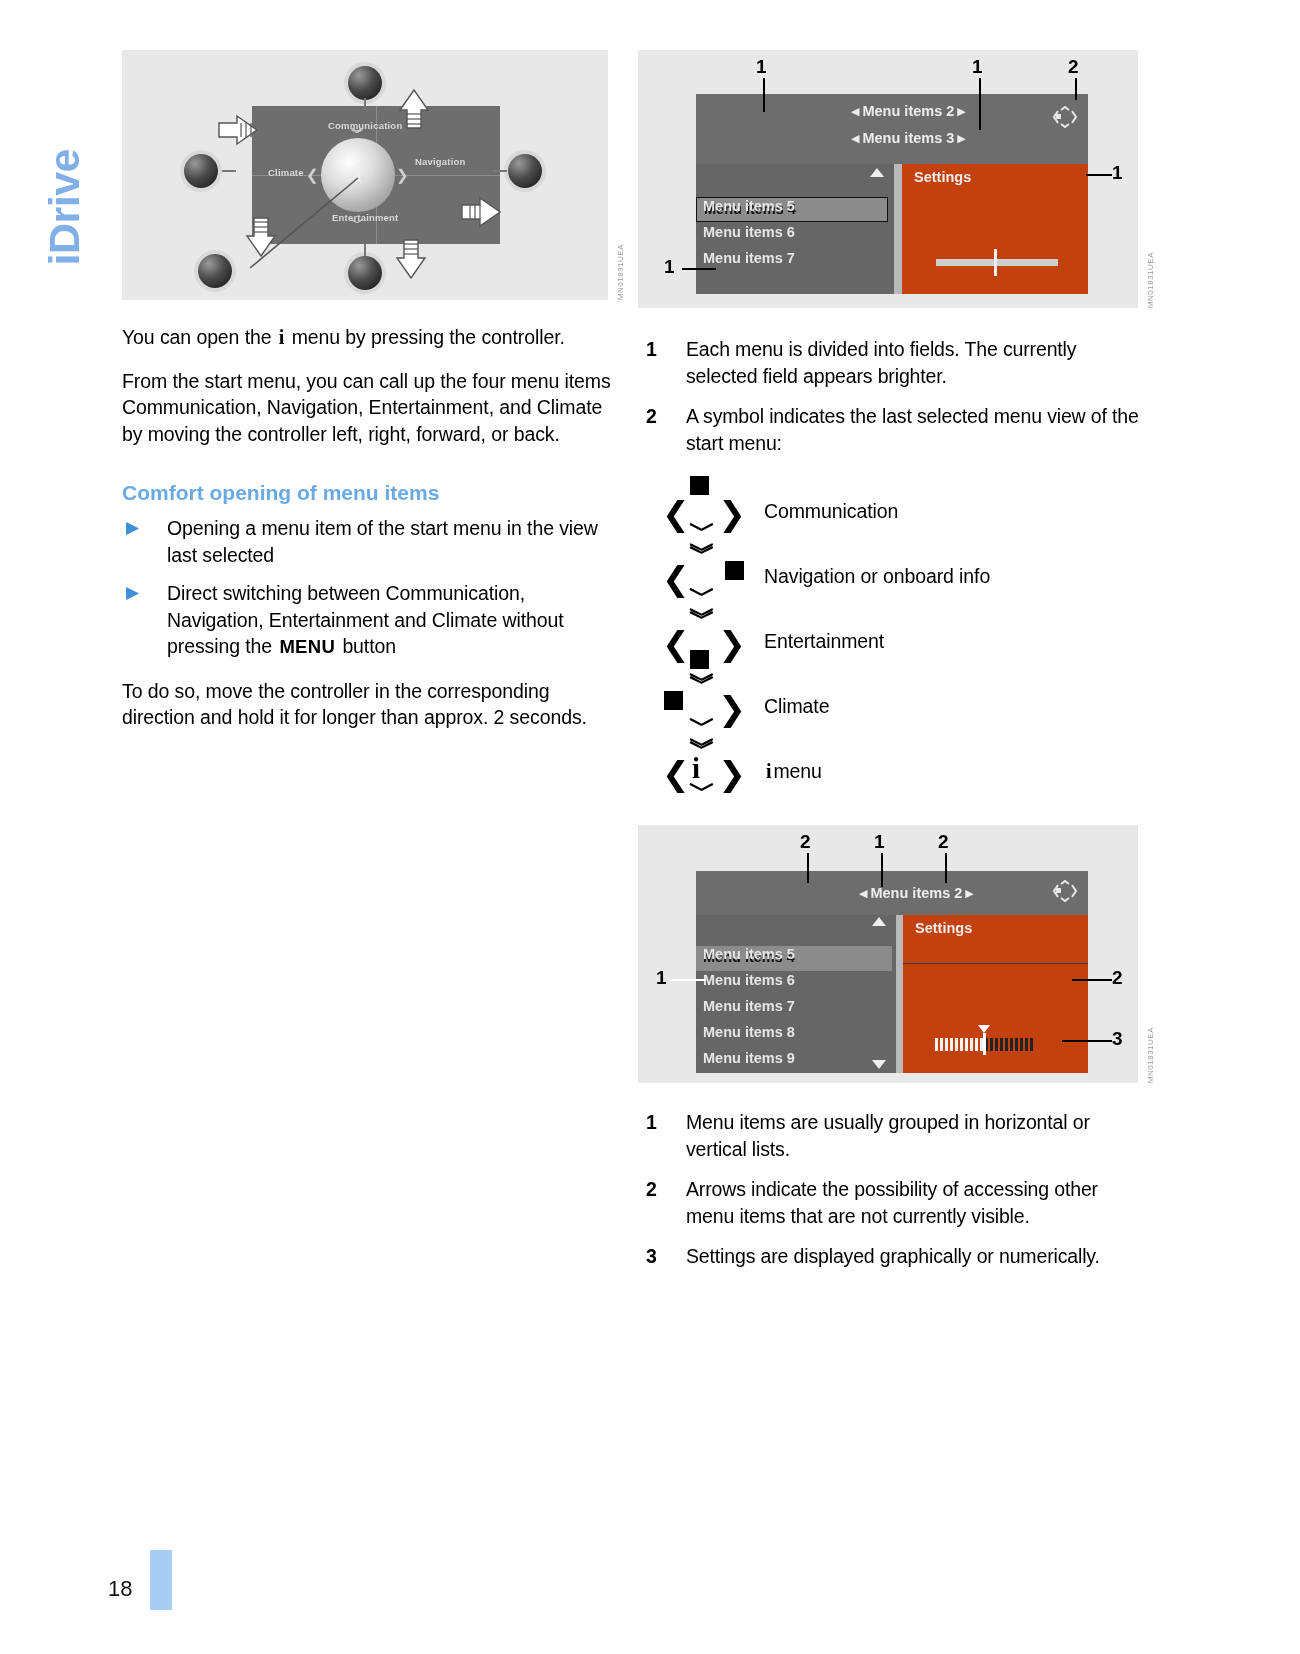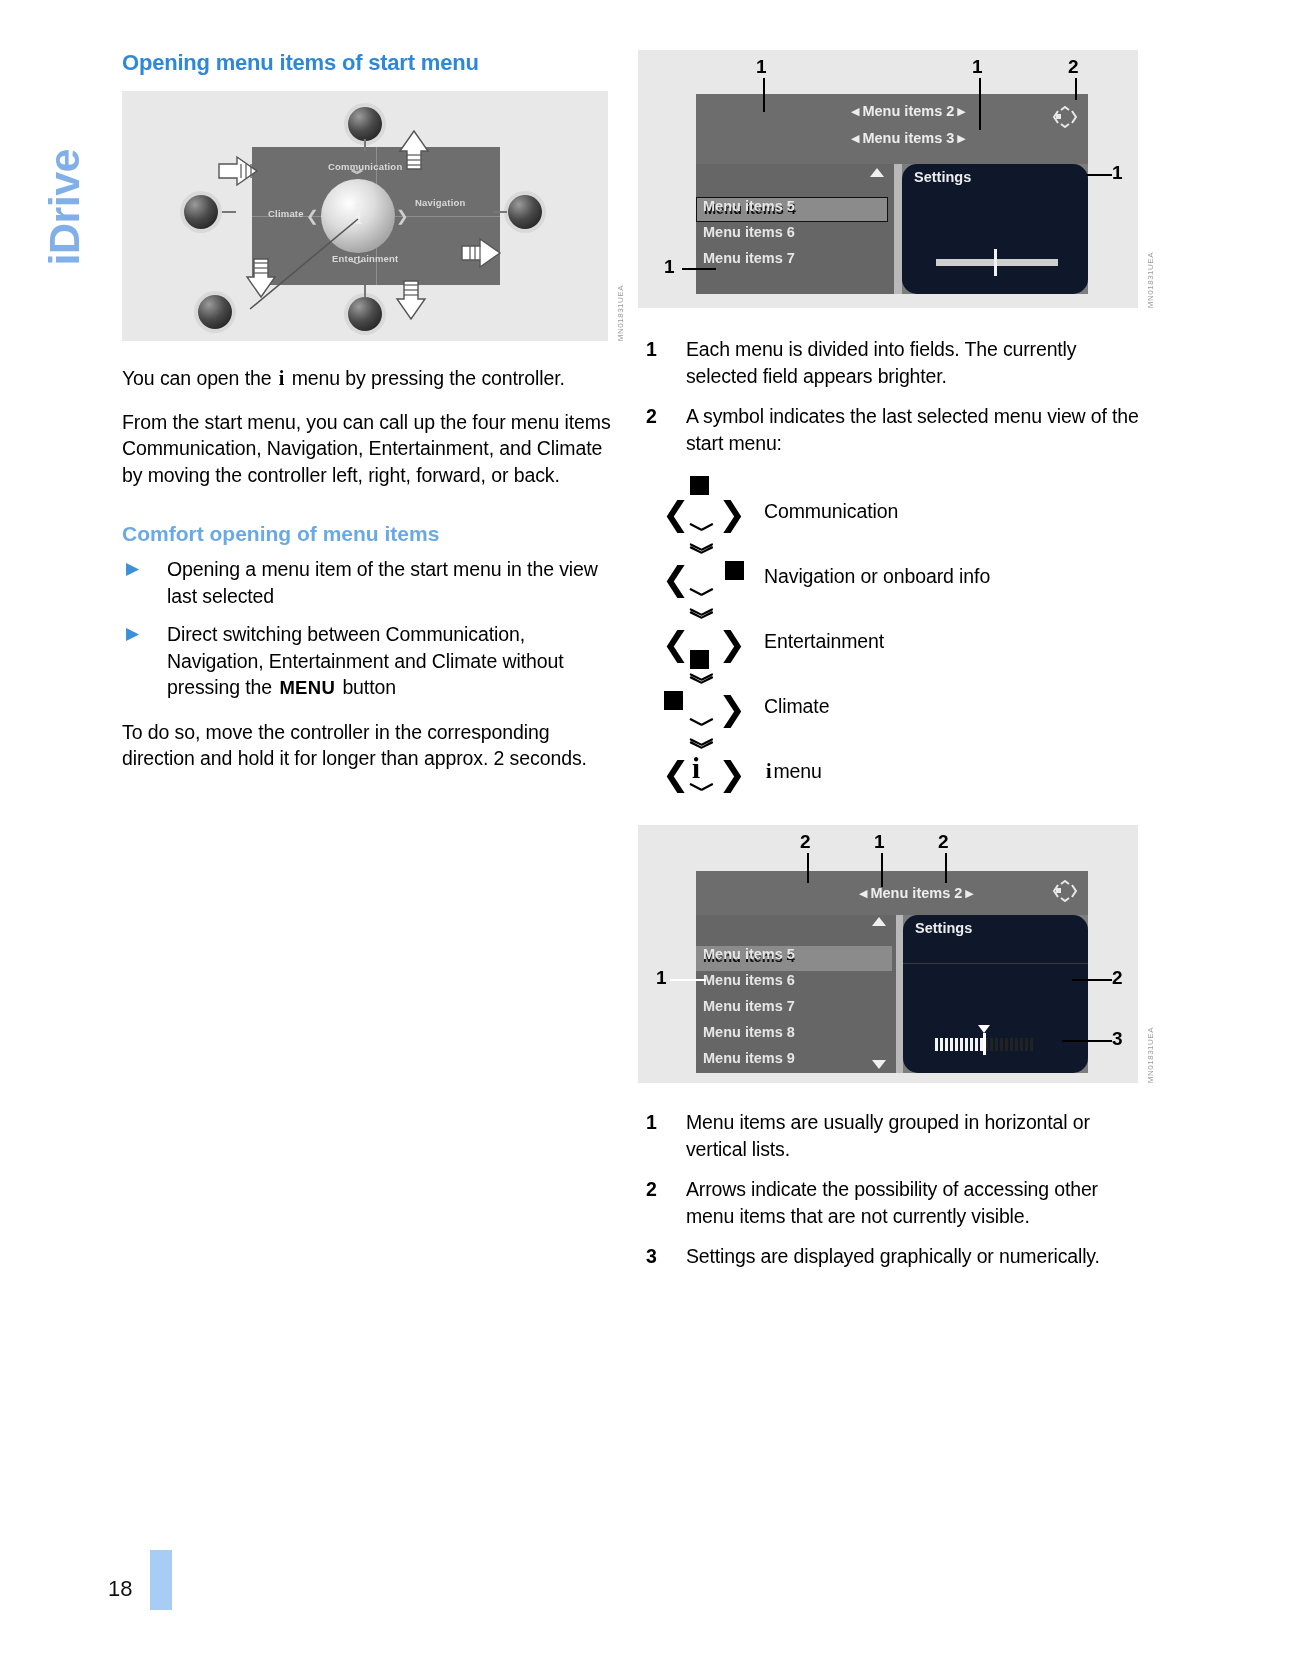--- a/index.html
+++ b/index.html
@@ -99,21 +99,21 @@
   .screen .hdr-item{
     position:absolute;color:#ededed;font-size:14.5px;font-weight:600;white-space:nowrap;
   }
   .screen .hdr-item .car{font-size:11px;padding:0 3px;vertical-align:1px;}
   .screen .listpane{position:absolute;background:#666;}
   .screen .list-row{
     position:absolute;left:0;right:0;color:#e6e6e6;font-size:14.5px;font-weight:600;
     padding-left:7px;white-space:nowrap;box-sizing:border-box;
   }
   .screen .list-row.sel{background:#8b8b8b;color:#101010;border:1.5px solid #111;margin-top:31px;}
-  .screen .rightpane{position:absolute;background:#0f172a;border-radius:15px;}
+  .screen .rightpane{position:absolute;background:#c2410c;}
   .screen .rp-title{position:absolute;color:#ededed;font-size:14.5px;font-weight:600;}
   .screen .divider{position:absolute;height:1px;background:#3a3a3a;}
   .screen .slider-track{position:absolute;height:7px;background:#cfcfcf;}
   .screen .slider-knob{position:absolute;width:3px;background:#f2f2f2;}
   .screen .sbar{position:absolute;background:#b9b9b9;}
   .screen .scroll-up,.screen .scroll-dn{
     position:absolute;width:0;height:0;border-left:7px solid transparent;border-right:7px solid transparent;
   }
   .screen .scroll-up{border-bottom:9px solid #f0f0f0;}
   .screen .scroll-dn{border-top:9px solid #f0f0f0;}
@@ -159,21 +159,20 @@
 </style>
 </head>
 <body>
 
 <div class="chapter-tab">
   <div class="label">iDrive</div>
 </div>
 
 <div class="col-left">
 
-  <h2 class="section">Opening menu items of start menu</h2>
 
   <div class="figure" id="fig-controller">
     <div class="quad">
       <div class="vline"></div>
       <div class="hline"></div>
     </div>
     <div class="qlabel" style="left:206px;top:70px;">Communication</div>
     <div class="qlabel" style="left:293px;top:106px;">Navigation</div>
     <div class="qlabel" style="left:210px;top:162px;">Entertainment</div>
     <div class="qlabel" style="left:146px;top:117px;">Climate</div>

